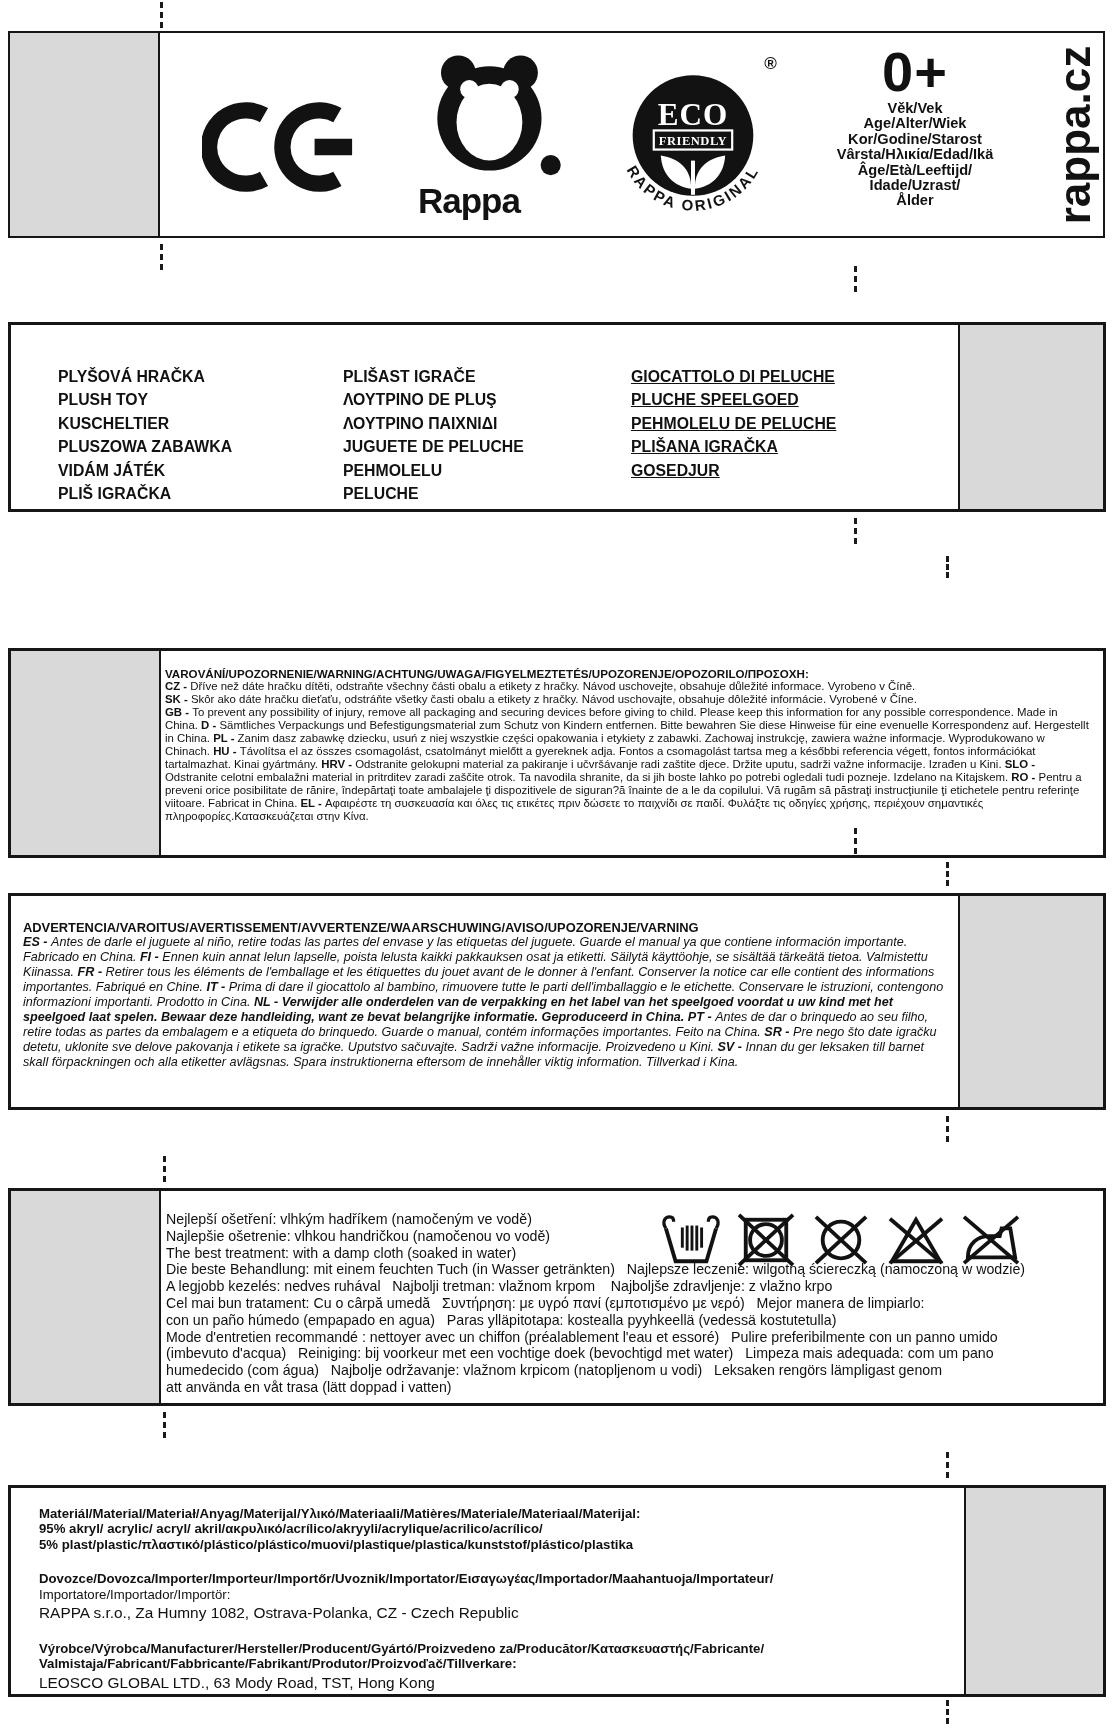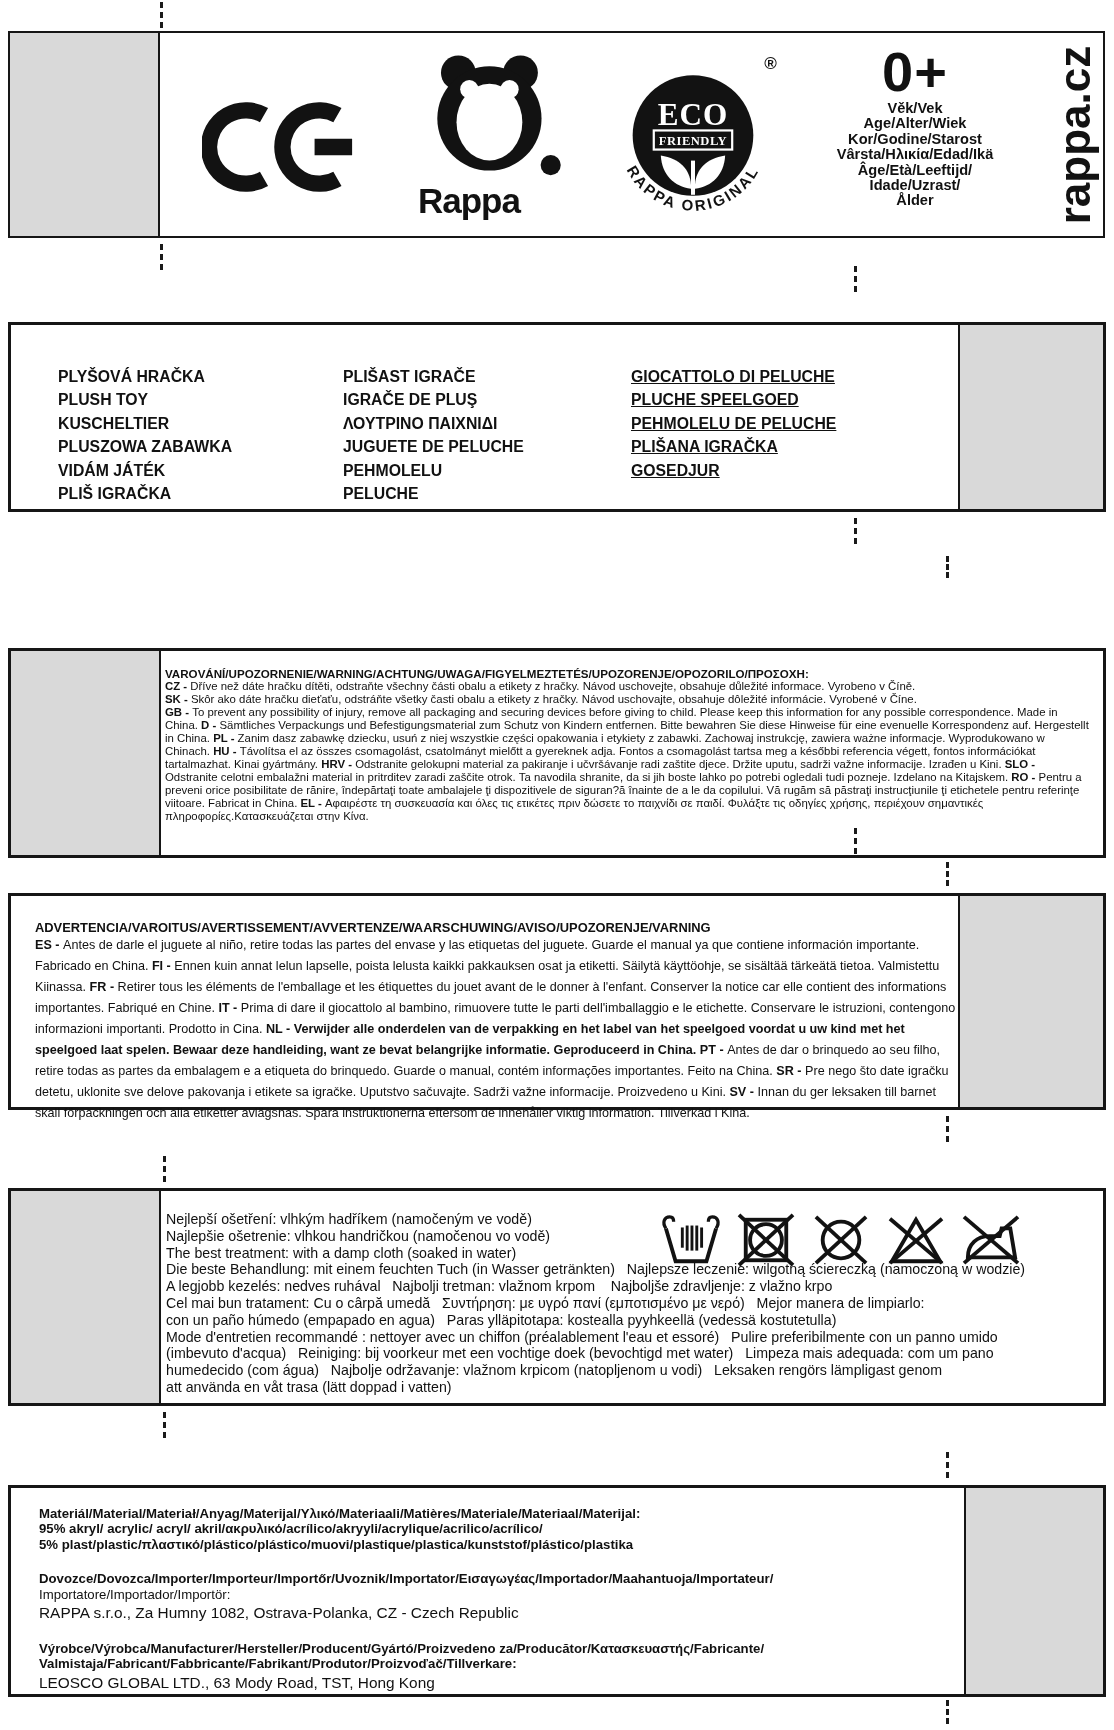--- a/index.html
+++ b/index.html
@@ -37,23 +37,23 @@
   
   .pcol{position:absolute;top:40px;}
   #pcol1{left:47px;} #pcol2{left:332px;} #pcol3{left:620px;text-decoration:underline;}
   .pname{font-size:15.8px;font-weight:bold;line-height:23.4px;white-space:nowrap;}
 
   
   .warn-text{position:absolute;}
   #warn1-text{left:154px;top:16px;width:925px;}
   #warn1-text .wtitle{font-size:11.6px;}
   #warn1-text .wpara{font-size:11.4px;line-height:13px;}
-  #warn2-text{left:24px;top:24px;width:928px;}
+  #warn2-text{left:12px;top:24px;width:928px;}
   #warn2-text .wtitle{font-size:12.9px;}
-  #warn2-text .wpara{font-size:12.6px;line-height:21px;}
+  #warn2-text .wpara{font-size:12.6px;line-height:15px;font-style:italic;}
   .wtitle{font-weight:bold;}
   .wpara{text-align:left;}
 
   
   .care-text{position:absolute;left:155px;top:20px;width:930px;}
   .care-line{font-size:14.2px;line-height:16.8px;white-space:pre-wrap;}
   .care-icons{position:absolute;left:649px;top:22px;display:flex;gap:13px;}
   .care-svg{width:62px;height:54px;display:block;}
 
   
@@ -138,21 +138,21 @@
   <div class="pcol" id="pcol1">
       <div class="pname">PLYŠOVÁ HRAČKA</div>
       <div class="pname">PLUSH TOY</div>
       <div class="pname">KUSCHELTIER</div>
       <div class="pname">PLUSZOWA ZABAWKA</div>
       <div class="pname">VIDÁM JÁTÉK</div>
       <div class="pname">PLIŠ IGRAČKA</div>
     </div>
   <div class="pcol" id="pcol2">
       <div class="pname">PLIŠAST IGRAČE</div>
-      <div class="pname">IGRAČE DE PLUŞ</div>
+      <div class="pname">ΛΟΥΤΡΙΝΟ DE PLUŞ</div>
       <div class="pname">ΛΟΥΤΡΙΝΟ ΠΑΙΧΝΙΔΙ</div>
       <div class="pname">JUGUETE DE PELUCHE</div>
       <div class="pname">PEHMOLELU</div>
       <div class="pname">PELUCHE</div>
     </div>
   <div class="pcol" id="pcol3">
       <div class="pname">GIOCATTOLO DI PELUCHE</div>
       <div class="pname">PLUCHE SPEELGOED</div>
       <div class="pname">PEHMOLELU DE PELUCHE</div>
       <div class="pname">PLIŠANA IGRAČKA</div>

